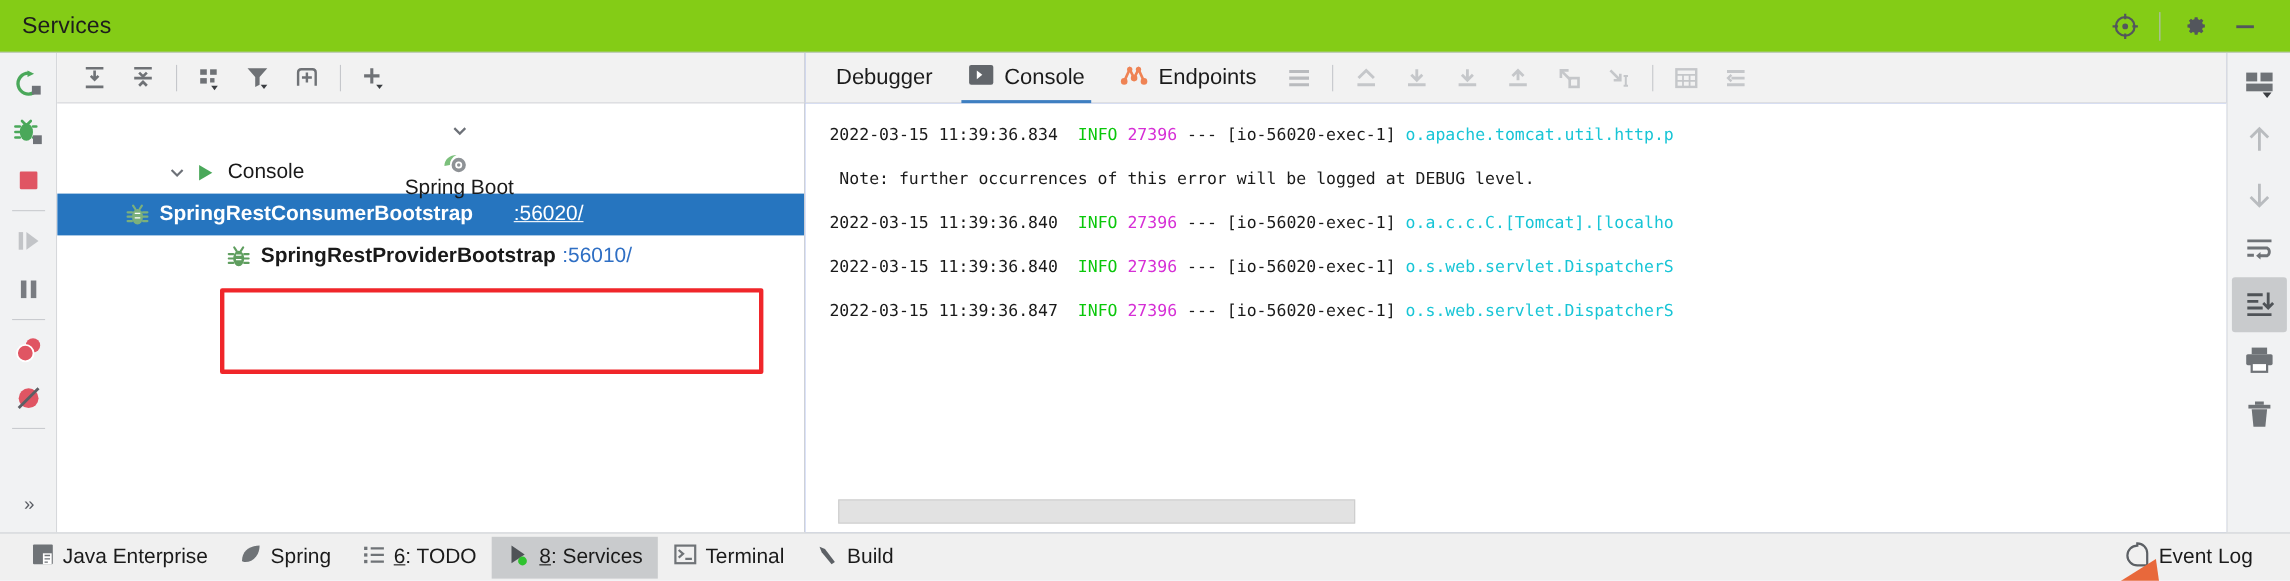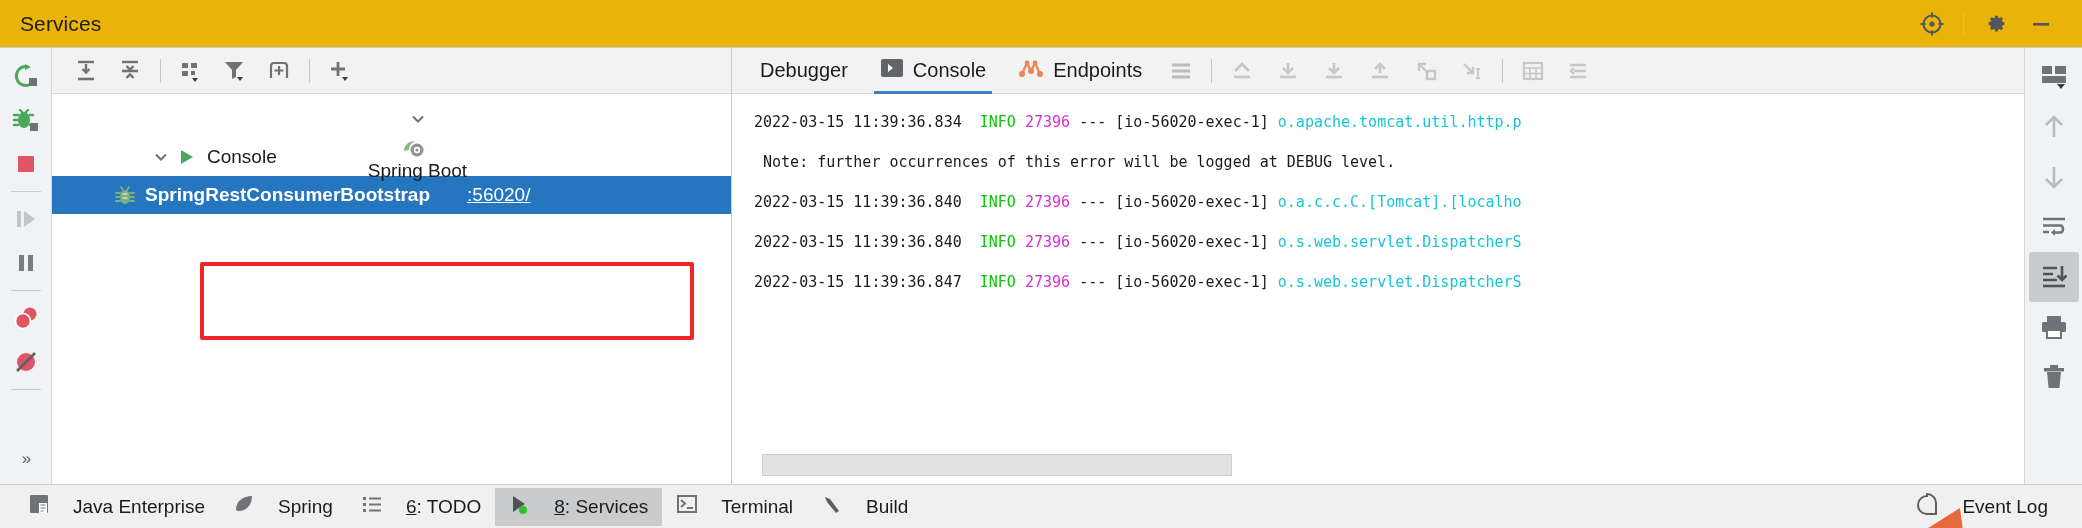--- a/index.html
+++ b/index.html
@@ -7,21 +7,21 @@
     width: 2082px; height: 528px;
     background: #ffffff;
     font-family: "Liberation Sans", sans-serif;
     overflow: hidden;
   }
   .app { position: relative; width: 2082px; height: 528px; display: flex; flex-direction: column; }
 
   
   .titlebar {
     height: 48px; min-height: 48px;
-    background: #eab308;
+    background: #84cc16;
     display: flex; align-items: center;
     border-bottom: 1px solid #c9ccd3;
     position: relative;
   }
   .titlebar-title {
     font-size: 21px; color: #1d1d1d; margin-left: 20px; letter-spacing: .1px;
   }
   .titlebar-actions {
     margin-left: auto; display: flex; align-items: center; gap: 0; padding-right: 18px;
   }
@@ -134,21 +134,21 @@
   }
   .crail-btn.toggled { background: #c9cbcd; border-radius: 3px; }
 
   
   .statusbar {
     height: 44px; min-height: 44px; background: #f0f0f0;
     border-top: 1px solid #cccfd4;
     display: flex; align-items: center; position: relative;
   }
   .sb-item {
-    display: flex; align-items: center; gap: 23px; height: 38px;
+    display: flex; align-items: center; gap: 7px; height: 38px;
     padding: 0 14px; font-size: 19px; color: #1b1b1b; cursor: pointer; white-space: nowrap;
   }
   .sb-item.active { background: #c9cbcd; }
   .sb-item u { text-decoration: underline; }
   .sb-right { margin-left: auto; display: flex; align-items: center; padding-right: 20px; }
   .orange-wedge {
     position: absolute; right: 120px; bottom: -10px; width: 0; height: 0;
     border-left: 58px solid transparent; border-bottom: 26px solid #e8683b;
     transform: rotate(-8deg);
   }
@@ -324,20 +324,31 @@
             <svg width="24" height="24" viewBox="0 0 24 24">
               <ellipse cx="12" cy="14" rx="5" ry="7" fill="#7cb07c"></ellipse>
               <path d="M3 10h4M3 14h4M3 18h4M17 10h4M17 14h4M17 18h4M8 4l2 3M16 4l-2 3" stroke="#7cb07c" stroke-width="2" stroke-linecap="round"></path>
               <path d="M9.5 11h5M9.5 15h5" stroke="#ffffff" stroke-width="1.2"></path>
             </svg>
           </div>
           <span class="node-label bold">SpringRestConsumerBootstrap</span>
           <span class="port">:56020/</span>
         </div>
 
+        <div class="tree-row" style="padding-left:152px;">
+          <div class="node-icon">
+            <svg width="24" height="24" viewBox="0 0 24 24">
+              <ellipse cx="12" cy="14" rx="5" ry="7" fill="#5f9e5f"></ellipse>
+              <path d="M3 10h4M3 14h4M3 18h4M17 10h4M17 14h4M17 18h4M8 4l2 3M16 4l-2 3" stroke="#5f9e5f" stroke-width="2" stroke-linecap="round"></path>
+              <path d="M9.5 11h5M9.5 15h5" stroke="#ffffff" stroke-width="1.2"></path>
+            </svg>
+          </div>
+          <span class="node-label bold">SpringRestProviderBootstrap</span>
+          <span class="port">:56010/</span>
+        </div>
 
         <div class="highlight-box" style="left:148px; top:168px; width:494px; height:78px;"></div>
       </div>
     </div>
 
     <div class="console-panel">
 
       <div class="console-tabs">
         <div class="ctab">
           <span>Debugger</span>

